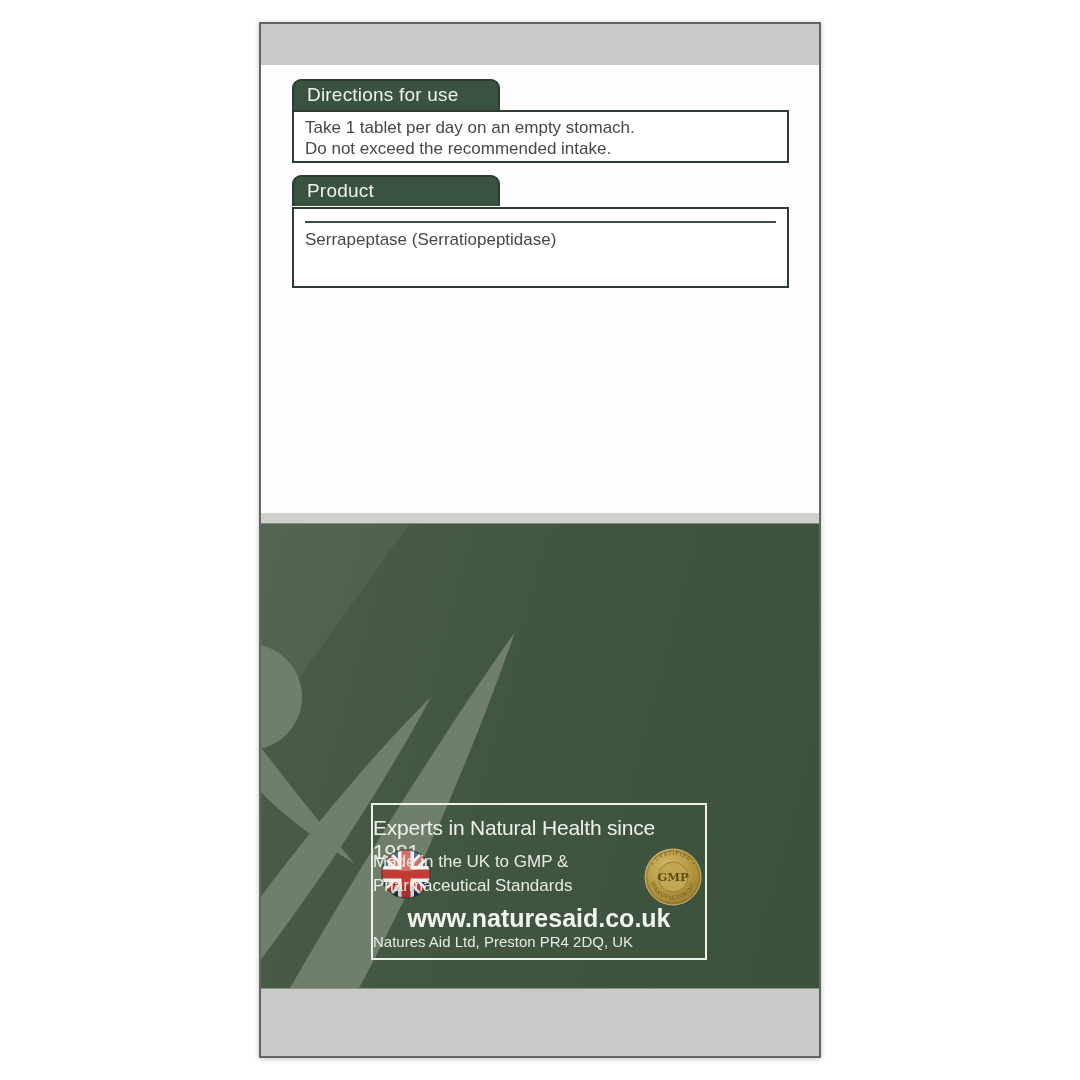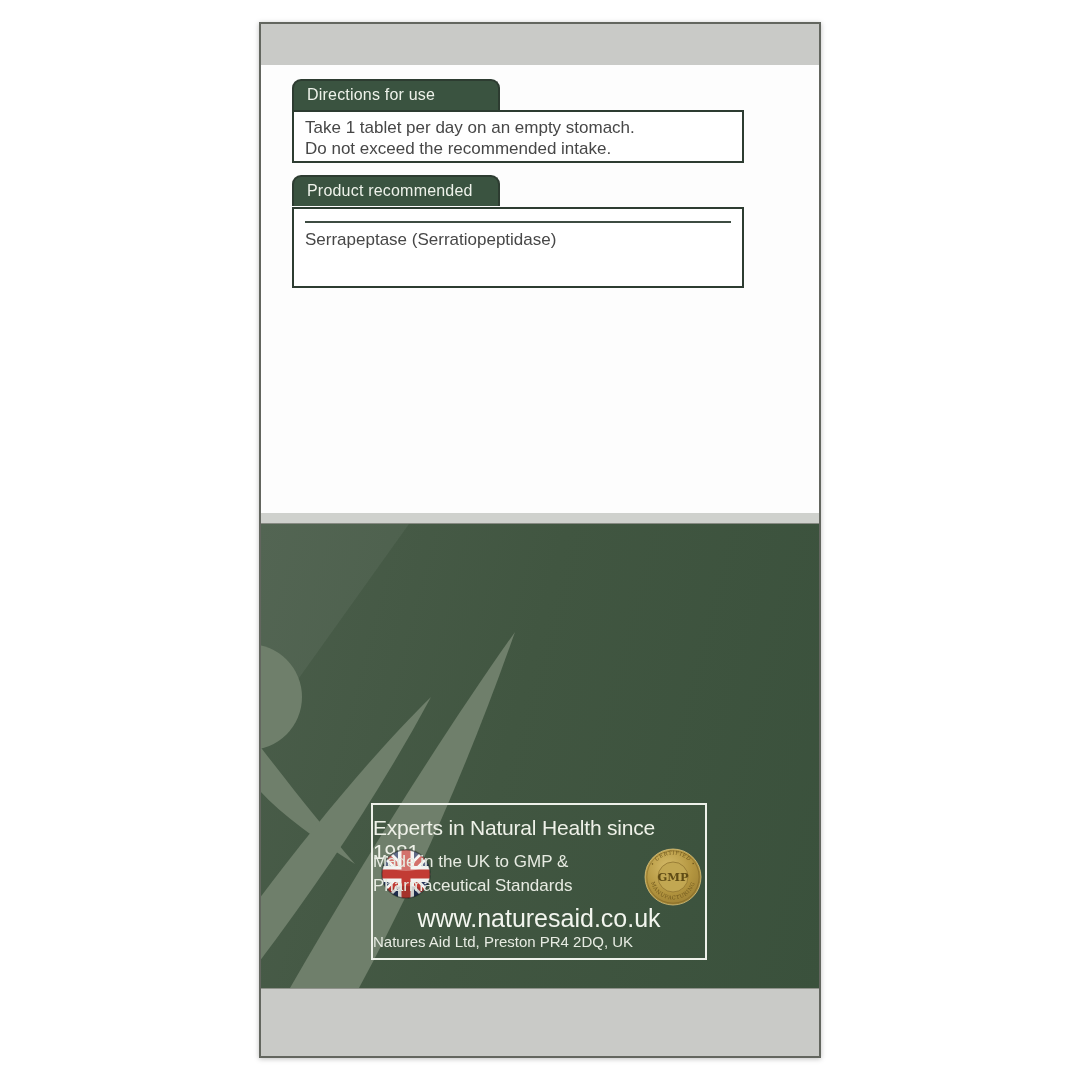--- a/index.html
+++ b/index.html
@@ -16,44 +16,44 @@
   .mid-strip{position:absolute;left:0;top:491px;width:562px;height:11px;background:#cfd1cd;
              border-bottom:1px solid #878a83;box-sizing:border-box;}
   .green-section{position:absolute;left:0;top:502px;width:562px;height:464px;overflow:hidden;
                  background:linear-gradient(105deg,#4a5d4a 0%,#415641 45%,#3a513c 100%);}
   .cap-bottom{position:absolute;left:0;top:966px;width:562px;height:70px;background:#c9cac7;
               border-top:1px solid #8f928b;box-sizing:border-box;}
 
   
   .tab{position:absolute;left:33px;width:208px;height:31px;box-sizing:border-box;
        background:#3a5340;border:2px solid #2d3c31;border-bottom:none;
-       border-radius:9px 9px 0 0;color:#eef2ea;font-size:16px;line-height:28px;
+       border-radius:9px 9px 0 0;color:#eef2ea;font-size:19px;line-height:28px;
        padding-left:13px;letter-spacing:.2px;}
-  .info-box{position:absolute;left:33px;width:452px;box-sizing:border-box;
+  .info-box{position:absolute;left:33px;width:497px;box-sizing:border-box;
             background:#ffffff;border:2px solid #2d3c31;color:#474747;
             font-size:17px;line-height:21px;padding:5px 11px;}
   .info-box p{margin:0;}
   #directions-tab{top:14px;}
   #directions-box{top:45px;height:53px;}
   #product-tab{top:110px;}
   #product-box{top:142px;height:81px;}
   .divider-rule{border:none;border-top:2px solid #3e4c42;margin:7px 0 6px 0;}
 
   
   .swoosh{position:absolute;left:0;top:0;}
   .footer-box{position:absolute;left:112px;top:279px;width:336px;height:157px;
               box-sizing:border-box;border:2px solid #eef1ea;color:#e9ede3;}
   .experts{position:absolute;left:0;right:0;top:11px;text-align:left;
            font-size:21px;letter-spacing:-.2px;color:#eef1e8;}
   .flag-wrap{position:absolute;left:8px;top:44px;width:50px;height:50px;}
   .made{position:absolute;left:0;right:0;top:45px;
         font-size:17px;line-height:24px;color:#e7ebe2;}
   .seal-wrap{position:absolute;right:3px;top:43px;width:58px;height:58px;}
   .website{position:absolute;left:0;right:0;top:99px;text-align:center;
-           font-size:25px;color:#f2f5ee;}
+           font-size:25px;color:#f2f5ee;font-weight:bold;}
   .address{position:absolute;left:0;right:0;top:128px;text-align:left;
            font-size:15px;color:#e7ebe2;}
 </style>
 </head>
 <body>
 
 <div class="stage">
   <div class="label">
 
     <div class="cap-top"></div>

